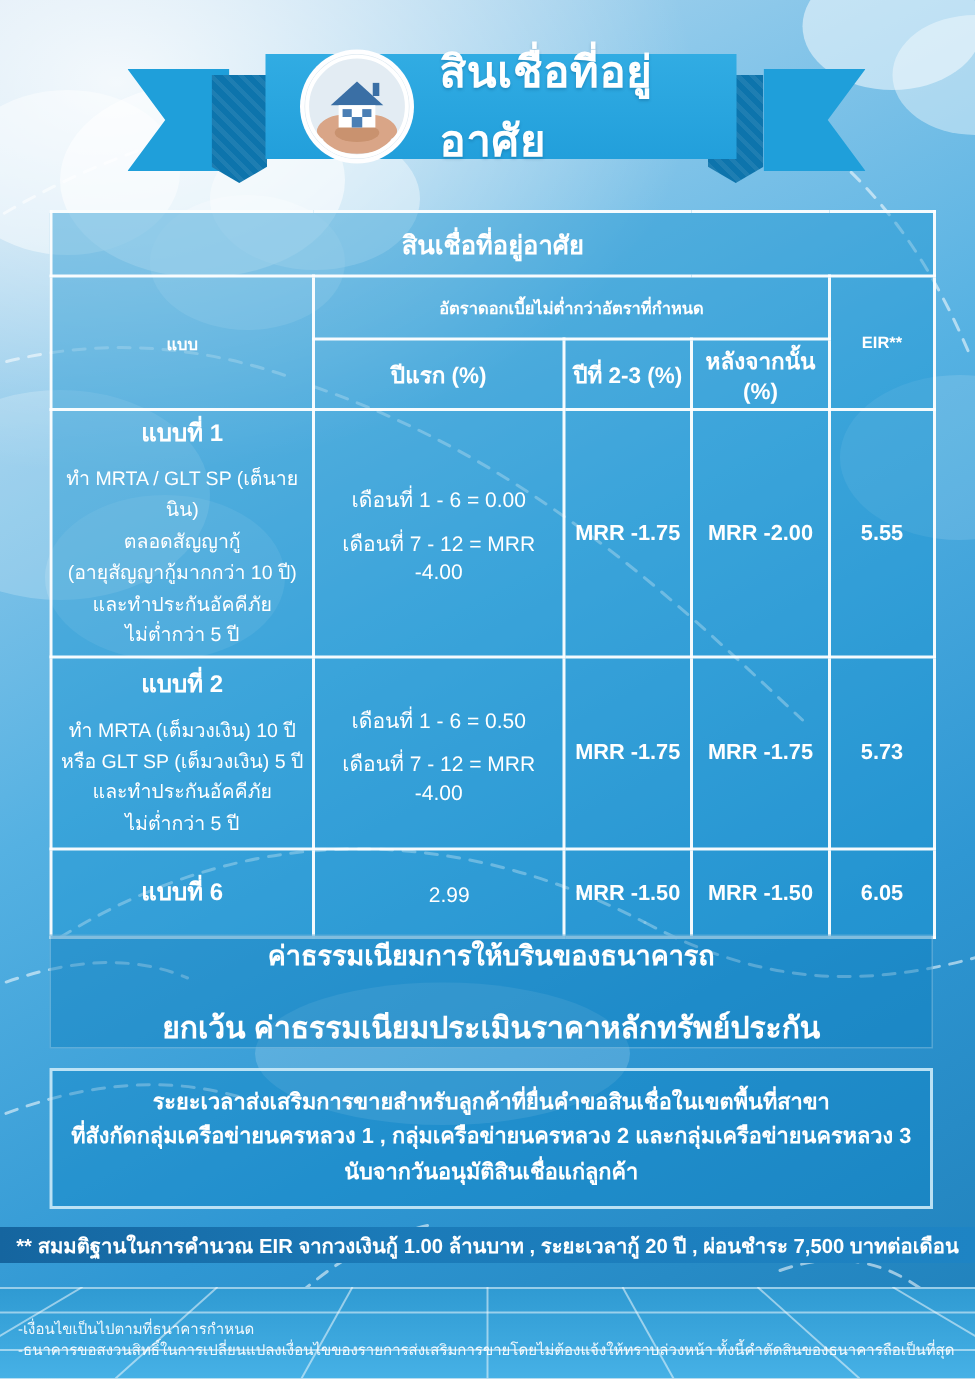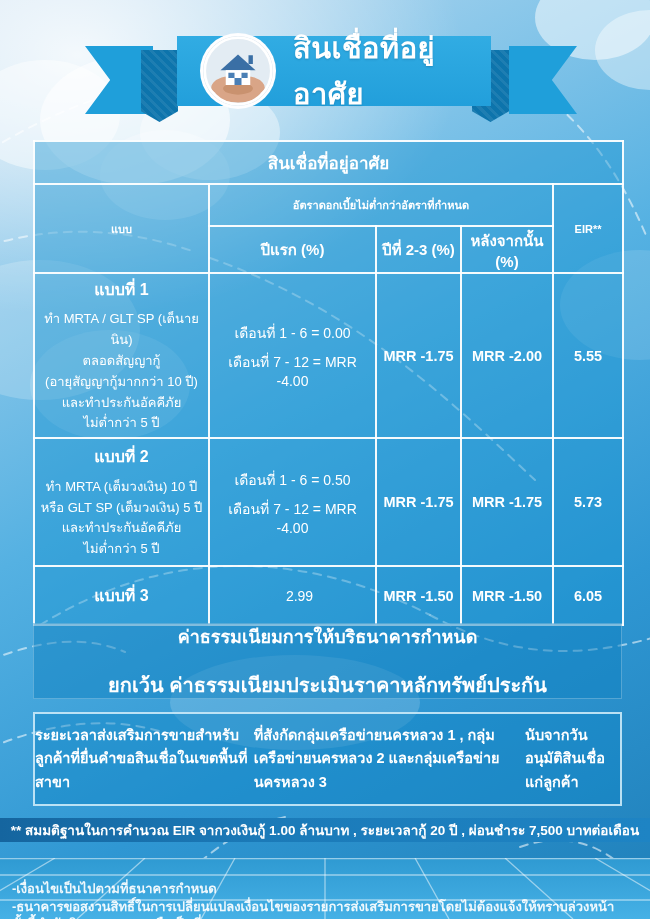--- a/index.html
+++ b/index.html
@@ -42,32 +42,32 @@
   td.cell-first.centered{text-align:center;padding-left:16px;}
   td.cell-val{font-size:14.5px;font-weight:700;}
   
   .fee-box{position:absolute;left:33px;top:623px;width:589px;height:76px;
     background:rgba(14,128,192,0.5);border:1px solid rgba(255,255,255,0.25);box-sizing:border-box;
     display:flex;flex-direction:column;justify-content:center;align-items:center;}
   .fee-line1{font-size:18px;font-weight:700;}
   .fee-line2{font-size:20px;font-weight:700;margin-top:18px;}
   .promo-box{position:absolute;left:33px;top:712px;width:589px;height:94px;
     background:rgba(16,132,198,0.45);border:2px solid rgba(214,240,252,0.85);box-sizing:border-box;
-    display:flex;flex-direction:row;justify-content:center;align-items:center;}
+    display:flex;flex-direction:column;justify-content:center;align-items:center;}
   .promo-box div{font-size:14.5px;font-weight:600;line-height:1.62;}
   
   .foot-band{position:absolute;left:0;top:818px;width:650px;height:24px;
     background:linear-gradient(90deg,#15659f,#1b7ab8 40%,#1e84c4);
     display:flex;align-items:center;justify-content:center;}
   .foot-band div{font-size:13.5px;font-weight:700;}
   
   .floor{position:absolute;left:0;top:858px;width:650px;height:61px;
     background:linear-gradient(180deg,#2f9ad2,#46b1e6);}
   .fine-print{position:absolute;left:12px;top:880px;width:626px;color:rgba(255,255,255,0.92);}
-  .fine-print div{font-size:13px;line-height:1.35;font-weight:700;}
+  .fine-print div{font-size:10px;line-height:1.35;font-weight:400;}
 </style>
 </head>
 <body>
 
 <div id="page">
 
   <div class="cloud" style="left:-30px;top:60px;width:150px;height:110px;"></div>
   <div class="cloud" style="left:40px;top:55px;width:190px;height:130px;background:rgba(255,255,255,0.55);"></div>
   <div class="cloud" style="left:140px;top:85px;width:140px;height:95px;background:rgba(255,255,255,0.4);"></div>
   <div class="cloud" style="left:535px;top:-25px;width:120px;height:85px;background:rgba(255,255,255,0.5);"></div>
@@ -169,34 +169,34 @@
       <td class="cell-first">
         <div>เดือนที่ 1 - 6 = 0.50</div>
         <div>เดือนที่ 7 - 12 = MRR -4.00</div>
       </td>
       <td class="cell-val">MRR -1.75</td>
       <td class="cell-val">MRR -1.75</td>
       <td class="cell-val">5.73</td>
     </tr>
     <tr class="t-row" style="height:59px;">
       <td class="cell-type">
-        <div class="row-name" style="margin-bottom:0;">แบบที่ 3</div>
+        <div class="row-name" style="margin-bottom:0;">แบบที่ 6</div>
       </td>
       <td class="cell-first centered">
         <div>2.99</div>
       </td>
       <td class="cell-val">MRR -1.50</td>
       <td class="cell-val">MRR -1.50</td>
       <td class="cell-val">6.05</td>
     </tr>
   </tbody>
     </table>
 
   <div class="fee-box">
-    <div class="fee-line1">ค่าธรรมเนียมการให้บริธนาคารกำหนด</div>
+    <div class="fee-line1">ค่าธรรมเนียมการให้บรินของธนาคารถ</div>
     <div class="fee-line2">ยกเว้น ค่าธรรมเนียมประเมินราคาหลักทรัพย์ประกัน</div>
   </div>
 
   <div class="promo-box">
     <div>ระยะเวลาส่งเสริมการขายสำหรับลูกค้าที่ยื่นคำขอสินเชื่อในเขตพื้นที่สาขา</div>
     <div>ที่สังกัดกลุ่มเครือข่ายนครหลวง 1 , กลุ่มเครือข่ายนครหลวง 2 และกลุ่มเครือข่ายนครหลวง 3</div>
     <div>นับจากวันอนุมัติสินเชื่อแก่ลูกค้า</div>
   </div>
 
   <div class="foot-band">

